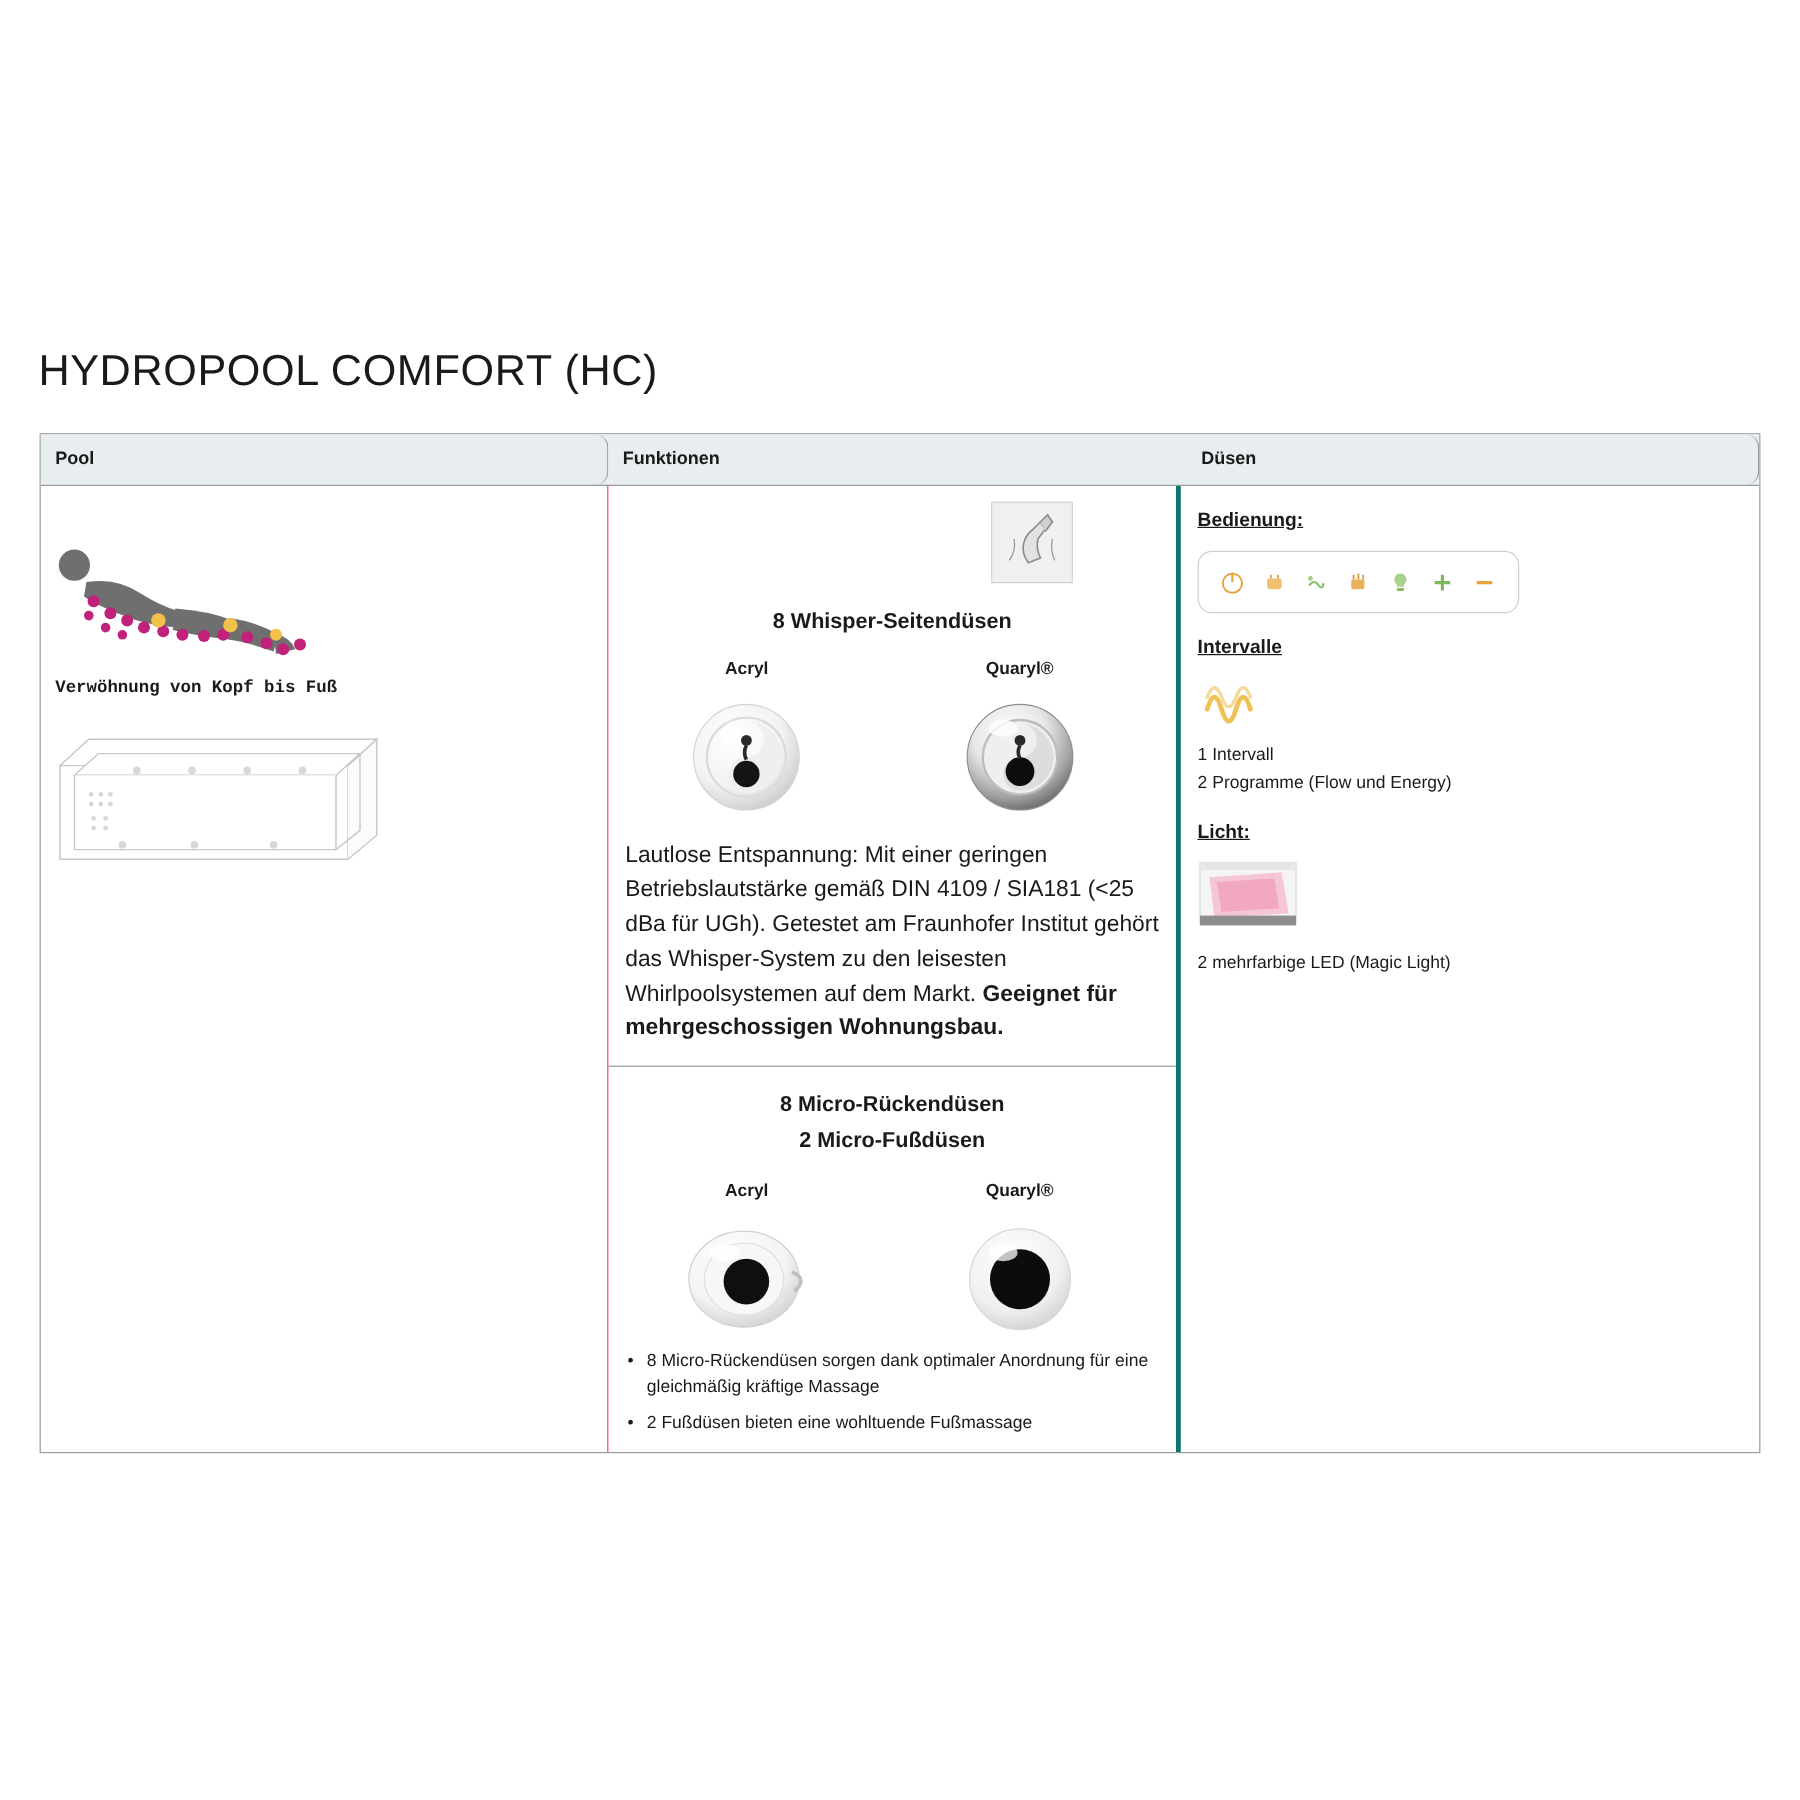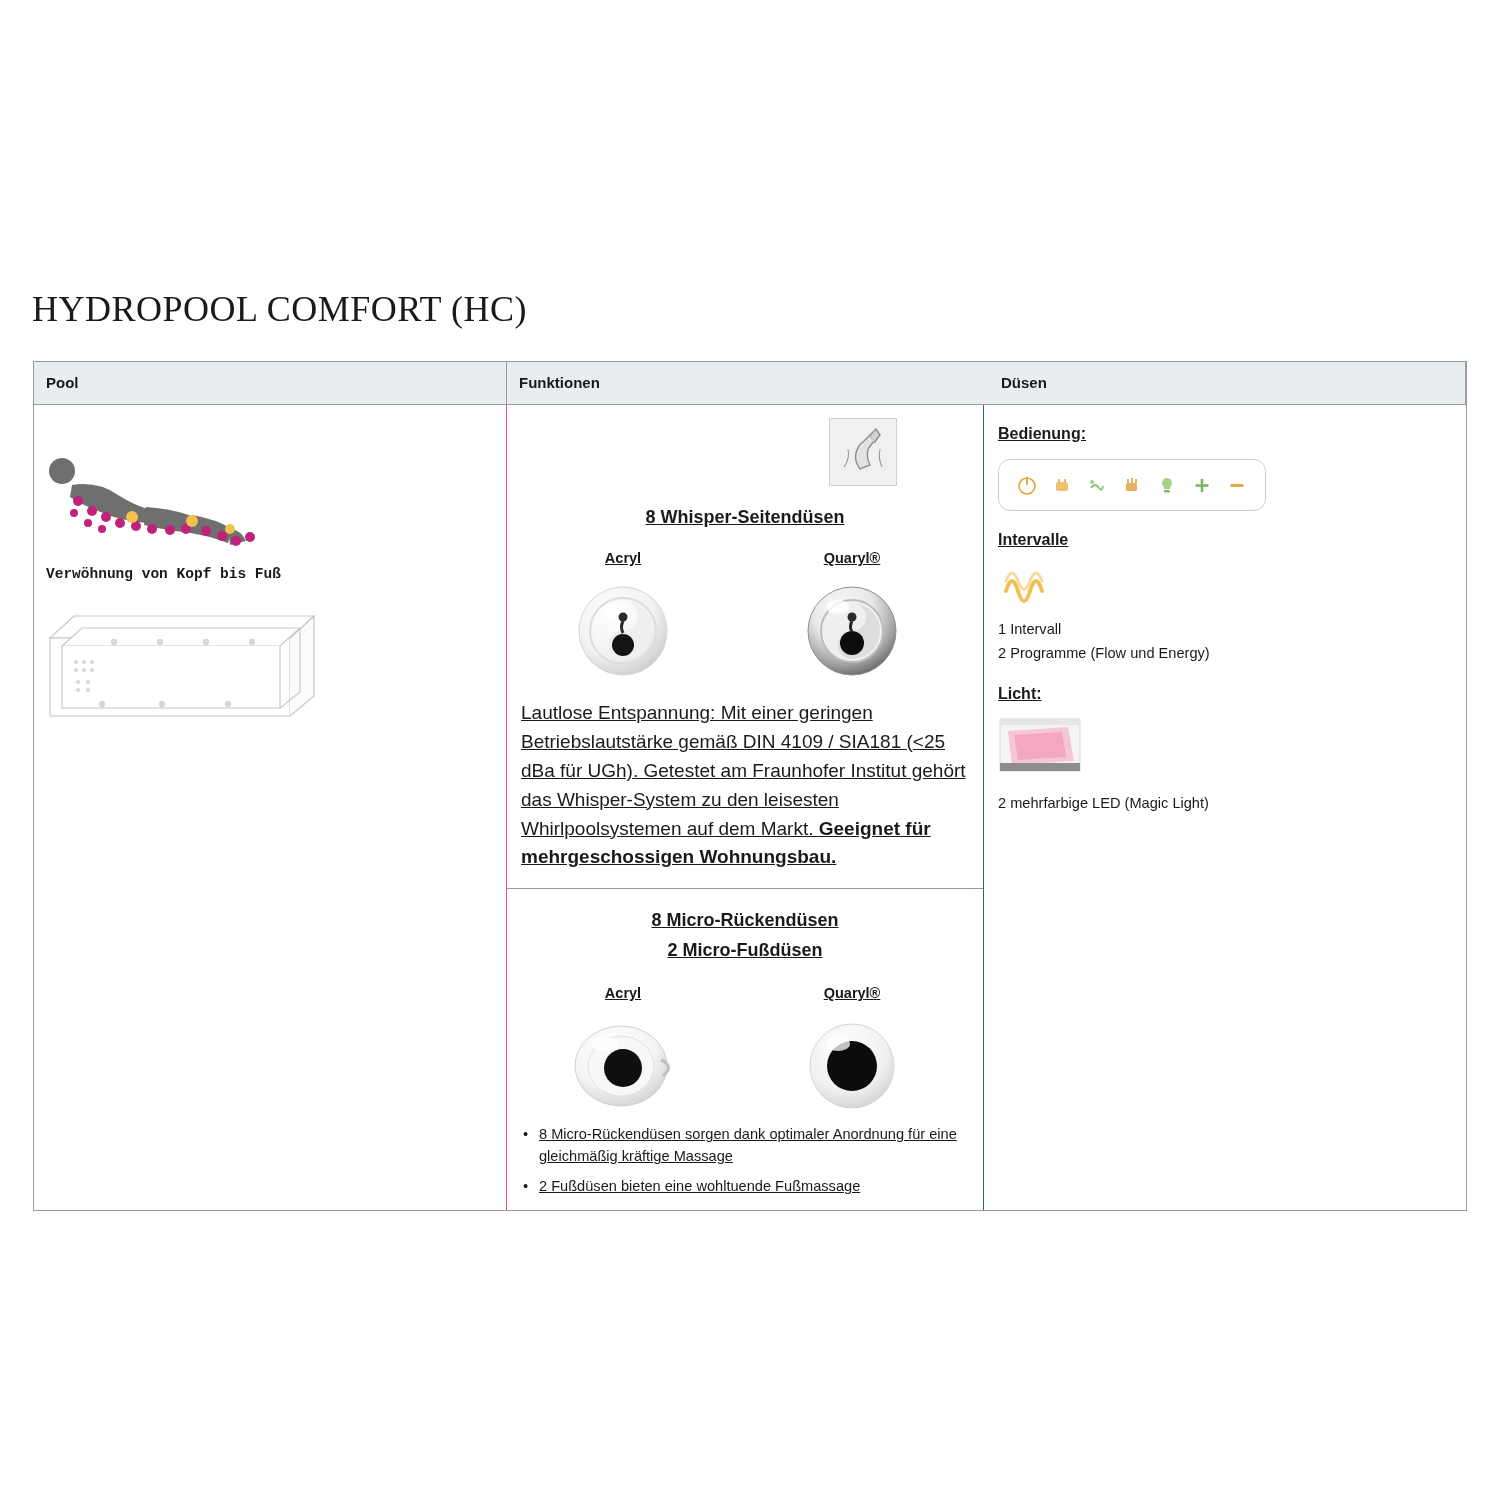--- a/index.html
+++ b/index.html
@@ -20,21 +20,21 @@
     position: absolute;
     left: 0; top: 0;
     width: 1500px;
     height: 1500px;
   }
 
   .doc-title {
     position: absolute;
     left: 32px;
     top: 288px;
-    font-family: Liberation Serif, serif;
+    font-family: Liberation Sans, sans-serif;
     font-size: 36px;
     letter-spacing: 0.5px;
     color: #1a1a1a;
     white-space: nowrap;
   }
 
   .table {
     position: absolute;
     left: 33px;
     top: 361px;
@@ -48,31 +48,32 @@
     height: 42px;
     background: #e8edf0;
     border-bottom: 1px solid #9a9a9a;
   }
   .th {
     font-size: 15px;
     font-weight: bold;
     color: #1a1a1a;
     padding: 12px 0 0 12px;
     box-sizing: border-box;
+    border-radius: 11px;
   }
   .th.c1 { width: 473px; border-right: 1px solid #9a9a9a; }
   .th.c2 { width: 477px; border-right: 1px solid #9a9a9a; }
   .th.c3 { flex: 1; }
 
   .tbody {
     display: flex;
     min-height: 789px;
   }
   .col1 { width: 473px; border-right: 1px solid #ec4899; box-sizing: border-box; position: relative; font-family: Liberation Mono, monospace; }
-  .col2 { width: 477px; border-right: 1px solid #0f766e; box-sizing: border-box; position: relative; text-decoration: underline; }
+  .col2 { width: 477px; border-right: 4px solid #0f766e; box-sizing: border-box; position: relative; }
   .col3 { flex: 1; box-sizing: border-box; position: relative; padding: 14px 20px 0 14px; }
 
   
   .body-figure {
     position: relative;
     width: 250px;
     height: 95px;
     margin: 52px 0 0 6px;
   }
   .caption-bold {

